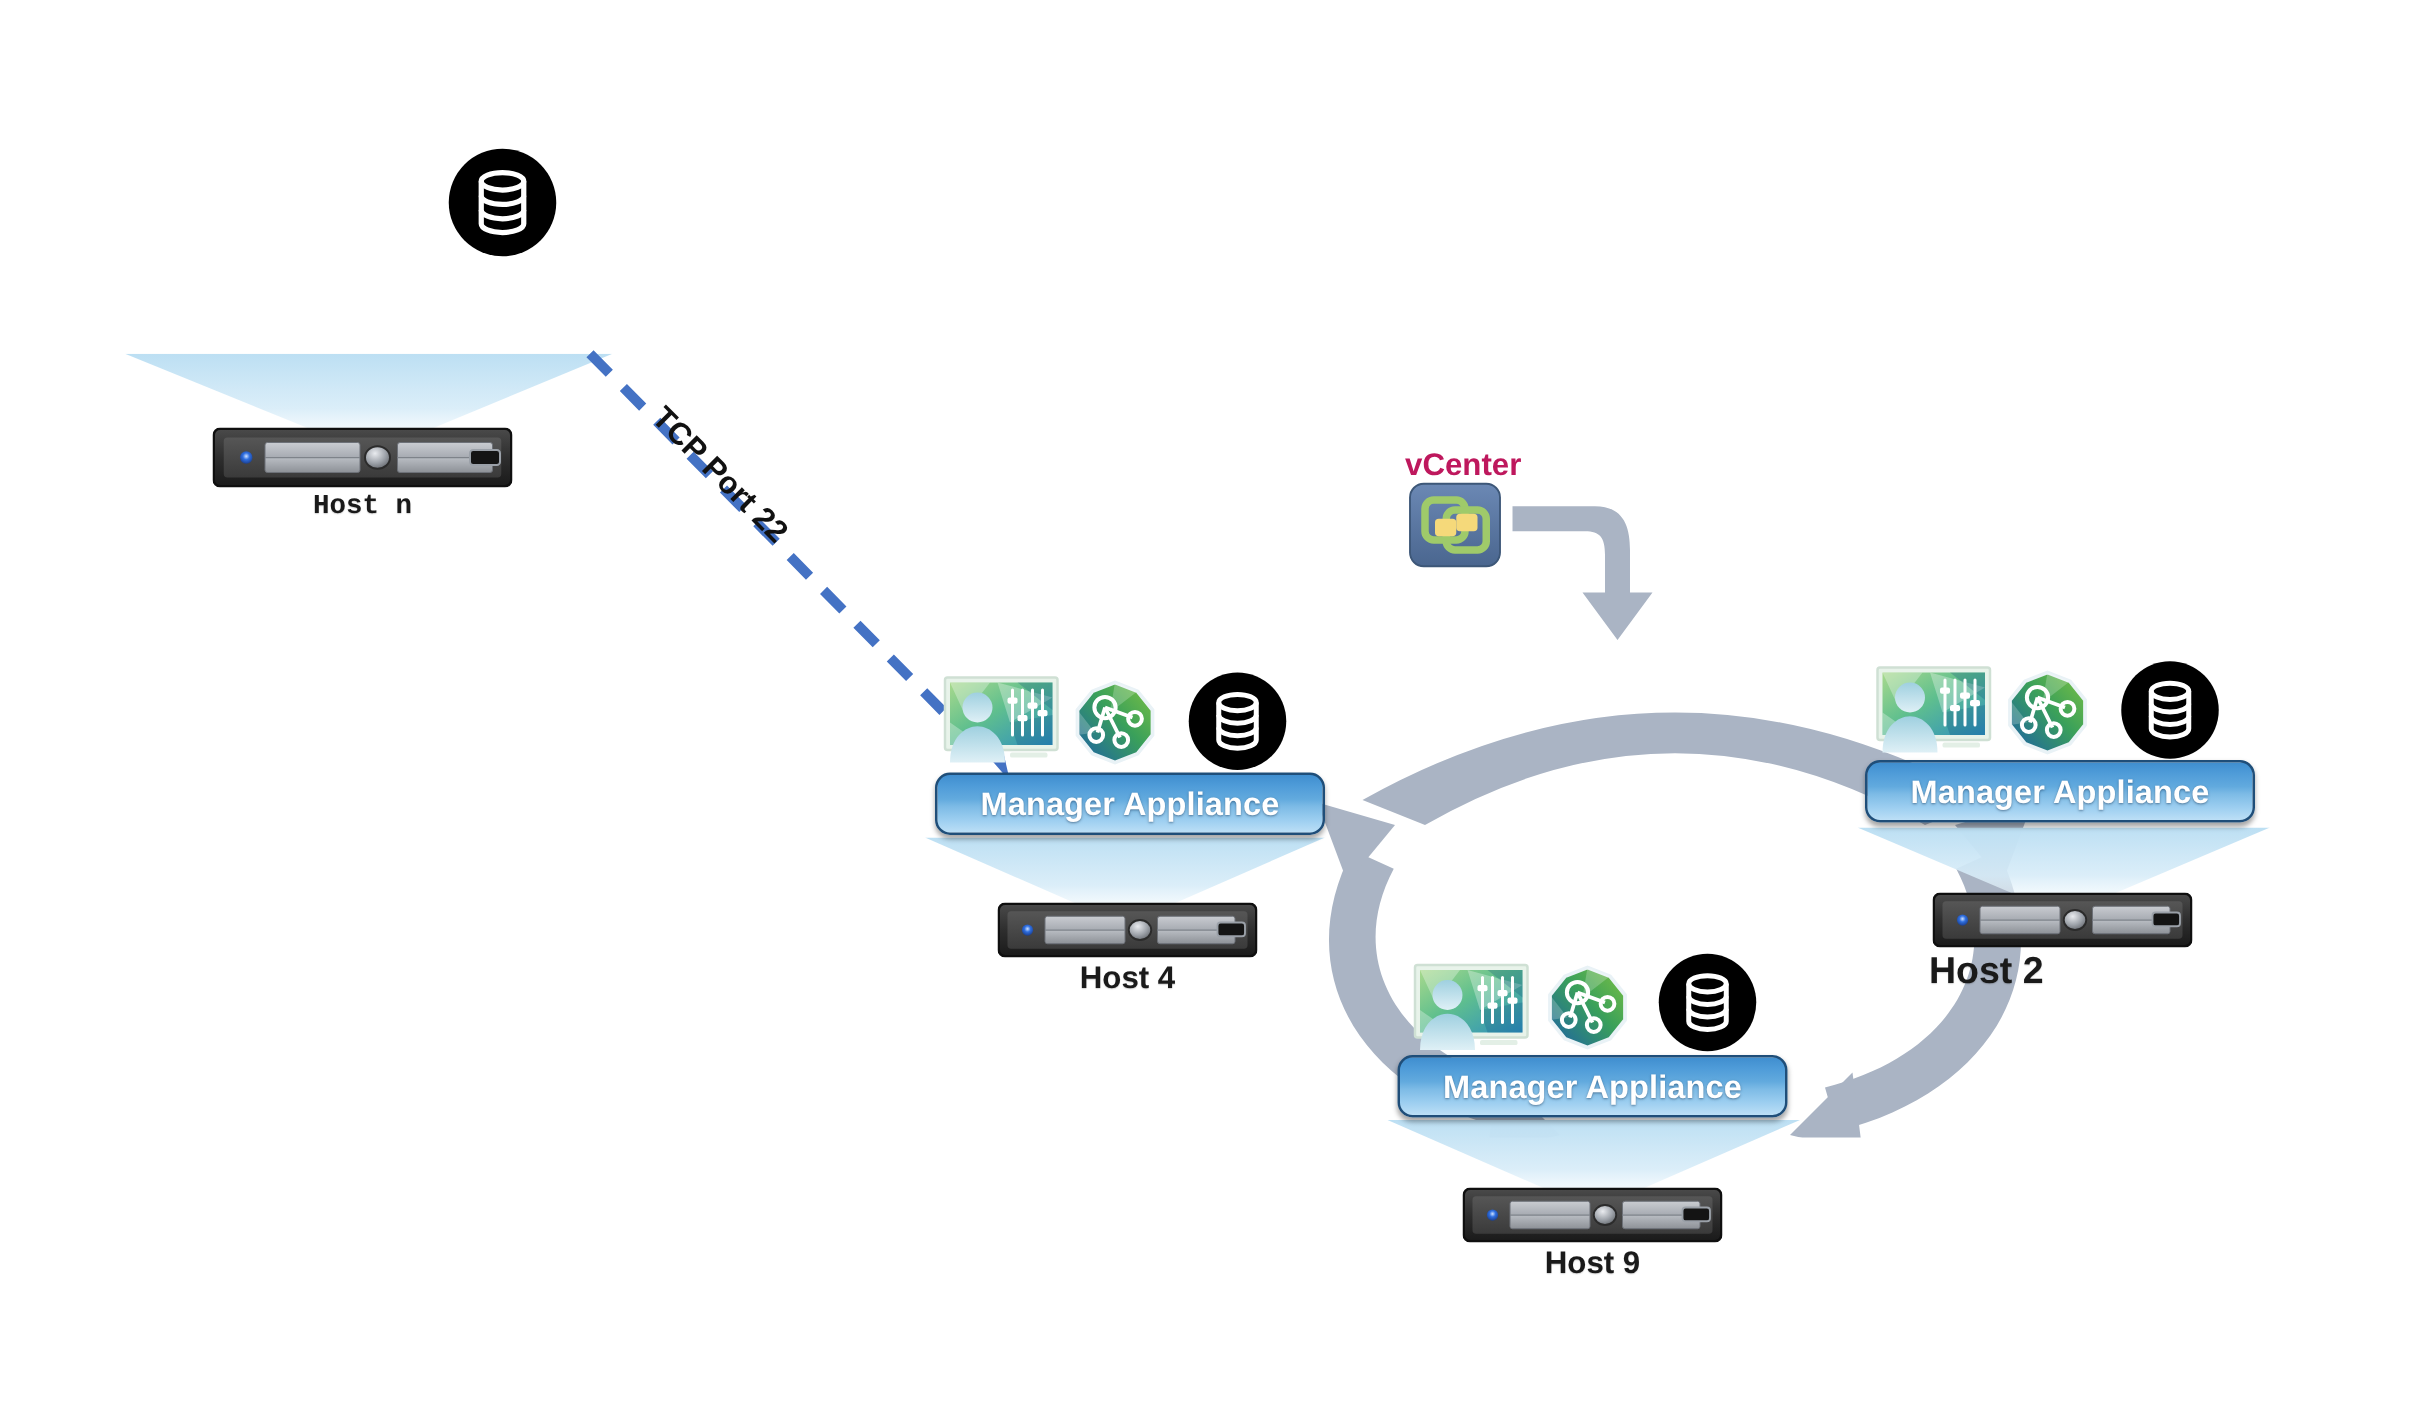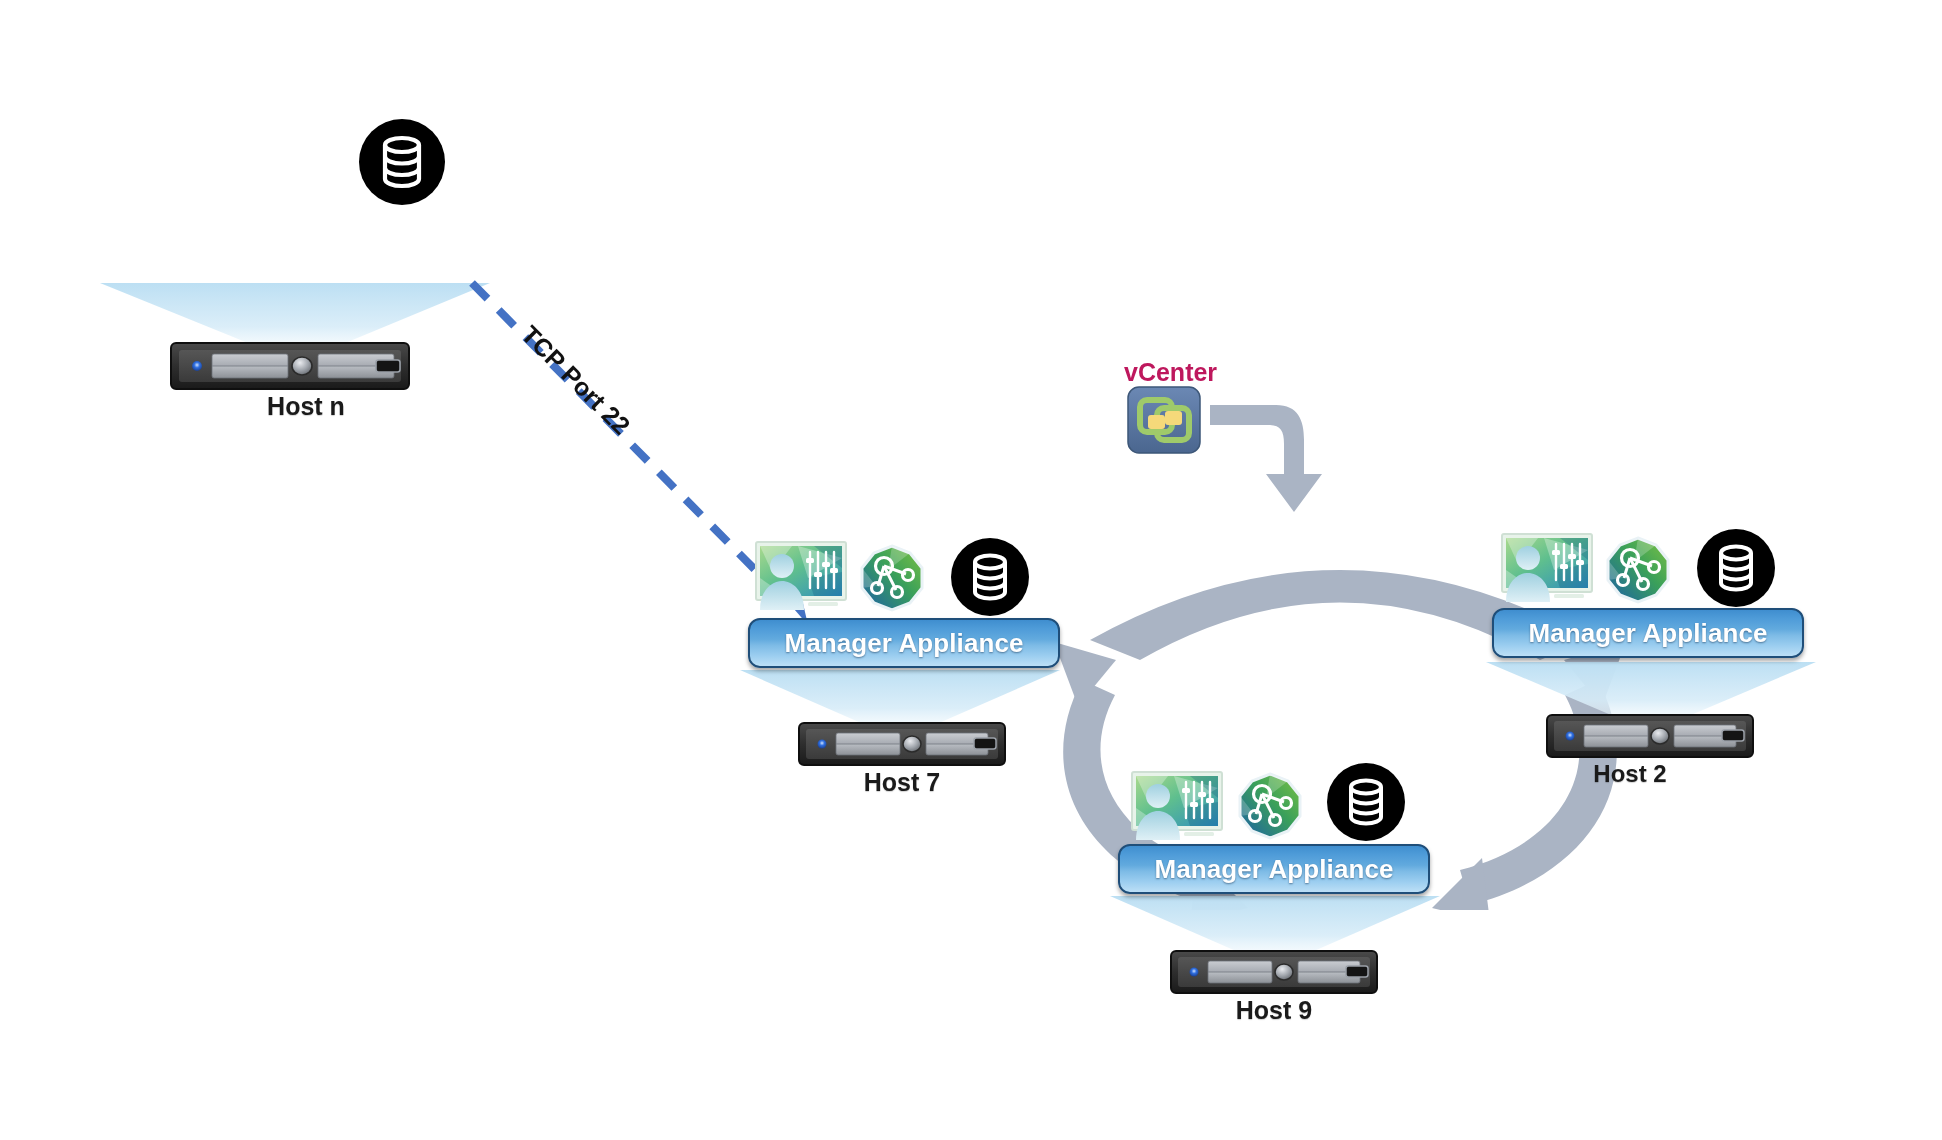--- a/index.html
+++ b/index.html
@@ -191,21 +191,21 @@
       <circle cx="27" cy="24" r="5" fill="url(#ledGrad)"></circle>
       <rect x="42" y="12" width="76" height="24" rx="2" fill="url(#bayGrad)" stroke="#6d7178" stroke-width=".8"></rect>
       <line x1="42" y1="24" x2="118" y2="24" stroke="#7e838a" stroke-width="1"></line>
       <ellipse cx="132" cy="24" rx="10" ry="9" fill="url(#knobGrad)" stroke="#2b2b2b" stroke-width="1.6"></ellipse>
       <rect x="148" y="12" width="76" height="24" rx="2" fill="url(#bayGrad)" stroke="#6d7178" stroke-width=".8"></rect>
       <line x1="148" y1="24" x2="224" y2="24" stroke="#7e838a" stroke-width="1"></line>
       <rect x="206" y="18" width="24" height="12" rx="2.5" fill="#141414" stroke="#9aa0a8" stroke-width="1.6"></rect>
     </svg>
   </div>
 
-  <div class="hostlabel" style="left:186px;top:392px;width:240px;font-size:25px;">Host n</div>
+  <div class="hostlabel" style="left:170px;top:392px;width:240px;font-size:22px;font-family:Liberation Mono, monospace;">Host n</div>
 
   <div class="ico" style="left:752px;top:538px;width:100px;height:78px;">
     <svg width="100" height="78" viewBox="0 0 100 78">
       <rect x="4" y="4" width="90" height="58" rx="2" fill="#e8f3ea" stroke="#cfe0d4" stroke-width="2"></rect>
       <rect x="8" y="8" width="82" height="50" fill="url(#monScreen)"></rect>
       <g opacity=".30" fill="#ffffff">
         <polygon points="8,8 40,8 20,34"></polygon>
         <polygon points="46,8 90,20 56,40"></polygon>
         <polygon points="8,40 34,58 8,58"></polygon>
       </g>
@@ -285,21 +285,21 @@
       <circle cx="24" cy="22" r="4.5" fill="url(#ledGrad)"></circle>
       <rect x="38" y="11" width="64" height="22" rx="2" fill="url(#bayGrad)" stroke="#6d7178" stroke-width=".8"></rect>
       <line x1="38" y1="22" x2="102" y2="22" stroke="#7e838a" stroke-width="1"></line>
       <ellipse cx="114" cy="22" rx="9" ry="8" fill="url(#knobGrad)" stroke="#2b2b2b" stroke-width="1.5"></ellipse>
       <rect x="128" y="11" width="62" height="22" rx="2" fill="url(#bayGrad)" stroke="#6d7178" stroke-width=".8"></rect>
       <line x1="128" y1="22" x2="190" y2="22" stroke="#7e838a" stroke-width="1"></line>
       <rect x="176" y="16" width="22" height="11" rx="2.5" fill="#141414" stroke="#9aa0a8" stroke-width="1.5"></rect>
     </svg>
   </div>
 
-  <div class="hostlabel" style="left:798px;top:768px;width:208px;font-size:25px;">Host 7</div>
+  <div class="hostlabel" style="left:798px;top:768px;width:208px;font-size:25px;">Host 4</div>
 
   <div class="ico" style="left:1498px;top:530px;width:100px;height:78px;">
     <svg width="100" height="78" viewBox="0 0 100 78">
       <rect x="4" y="4" width="90" height="58" rx="2" fill="#e8f3ea" stroke="#cfe0d4" stroke-width="2"></rect>
       <rect x="8" y="8" width="82" height="50" fill="url(#monScreen)"></rect>
       <g opacity=".30" fill="#ffffff">
         <polygon points="8,8 40,8 20,34"></polygon>
         <polygon points="46,8 90,20 56,40"></polygon>
         <polygon points="8,40 34,58 8,58"></polygon>
       </g>
@@ -377,21 +377,21 @@
       <circle cx="24" cy="22" r="4.5" fill="url(#ledGrad)"></circle>
       <rect x="38" y="11" width="64" height="22" rx="2" fill="url(#bayGrad)" stroke="#6d7178" stroke-width=".8"></rect>
       <line x1="38" y1="22" x2="102" y2="22" stroke="#7e838a" stroke-width="1"></line>
       <ellipse cx="114" cy="22" rx="9" ry="8" fill="url(#knobGrad)" stroke="#2b2b2b" stroke-width="1.5"></ellipse>
       <rect x="128" y="11" width="62" height="22" rx="2" fill="url(#bayGrad)" stroke="#6d7178" stroke-width=".8"></rect>
       <line x1="128" y1="22" x2="190" y2="22" stroke="#7e838a" stroke-width="1"></line>
       <rect x="176" y="16" width="22" height="11" rx="2.5" fill="#141414" stroke="#9aa0a8" stroke-width="1.5"></rect>
     </svg>
   </div>
 
-  <div class="hostlabel" style="left:1526px;top:760px;width:208px;font-size:24px;">Host 2</div>
+  <div class="hostlabel" style="left:1485px;top:760px;width:208px;font-size:30px;">Host 2</div>
 
   <div class="ico" style="left:1128px;top:768px;width:100px;height:78px;">
     <svg width="100" height="78" viewBox="0 0 100 78">
       <rect x="4" y="4" width="90" height="58" rx="2" fill="#e8f3ea" stroke="#cfe0d4" stroke-width="2"></rect>
       <rect x="8" y="8" width="82" height="50" fill="url(#monScreen)"></rect>
       <g opacity=".30" fill="#ffffff">
         <polygon points="8,8 40,8 20,34"></polygon>
         <polygon points="46,8 90,20 56,40"></polygon>
         <polygon points="8,40 34,58 8,58"></polygon>
       </g>

